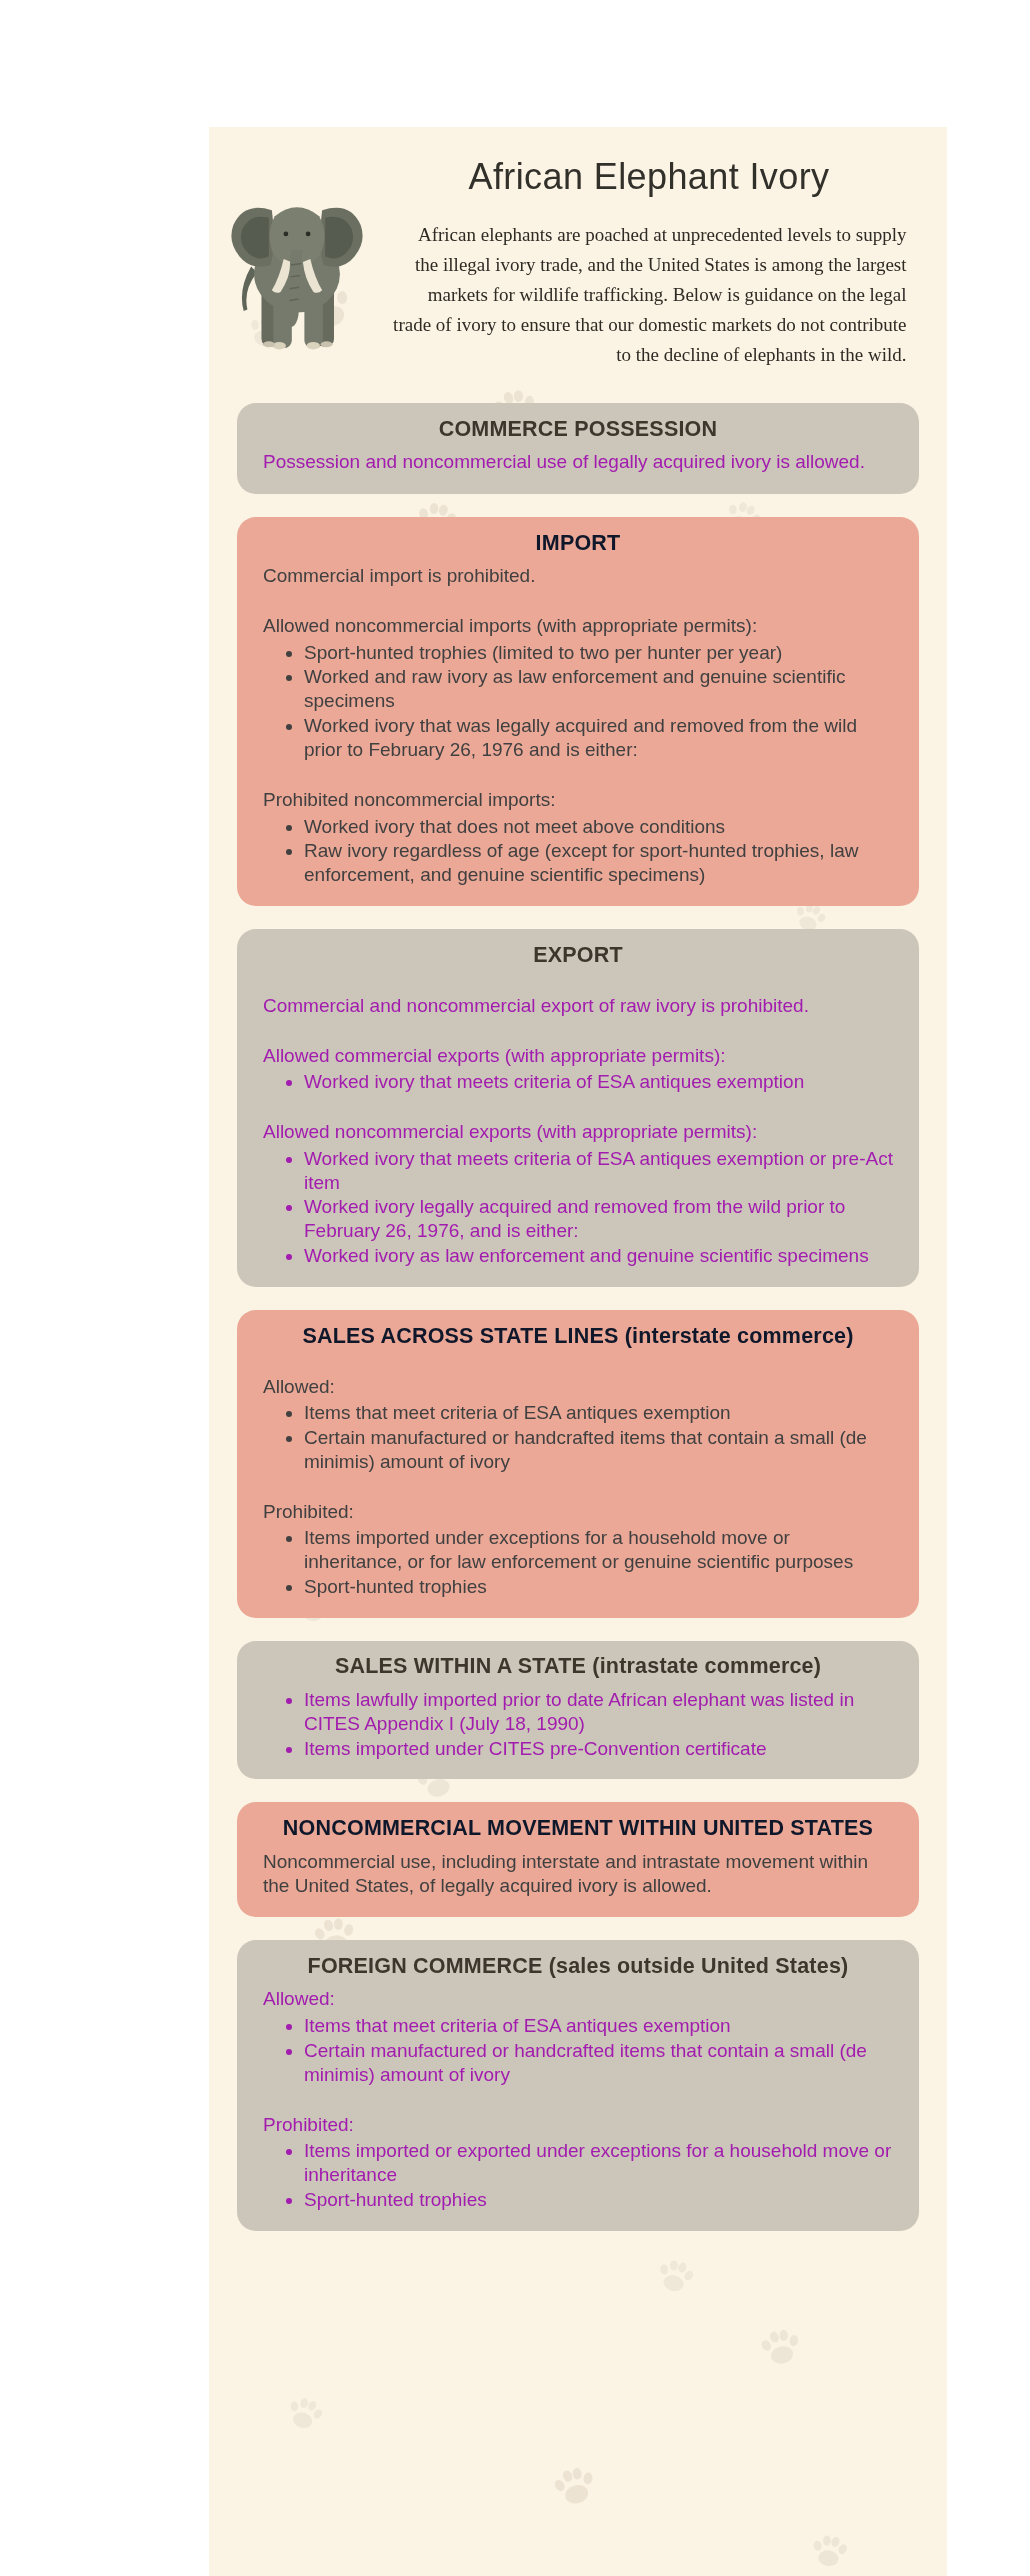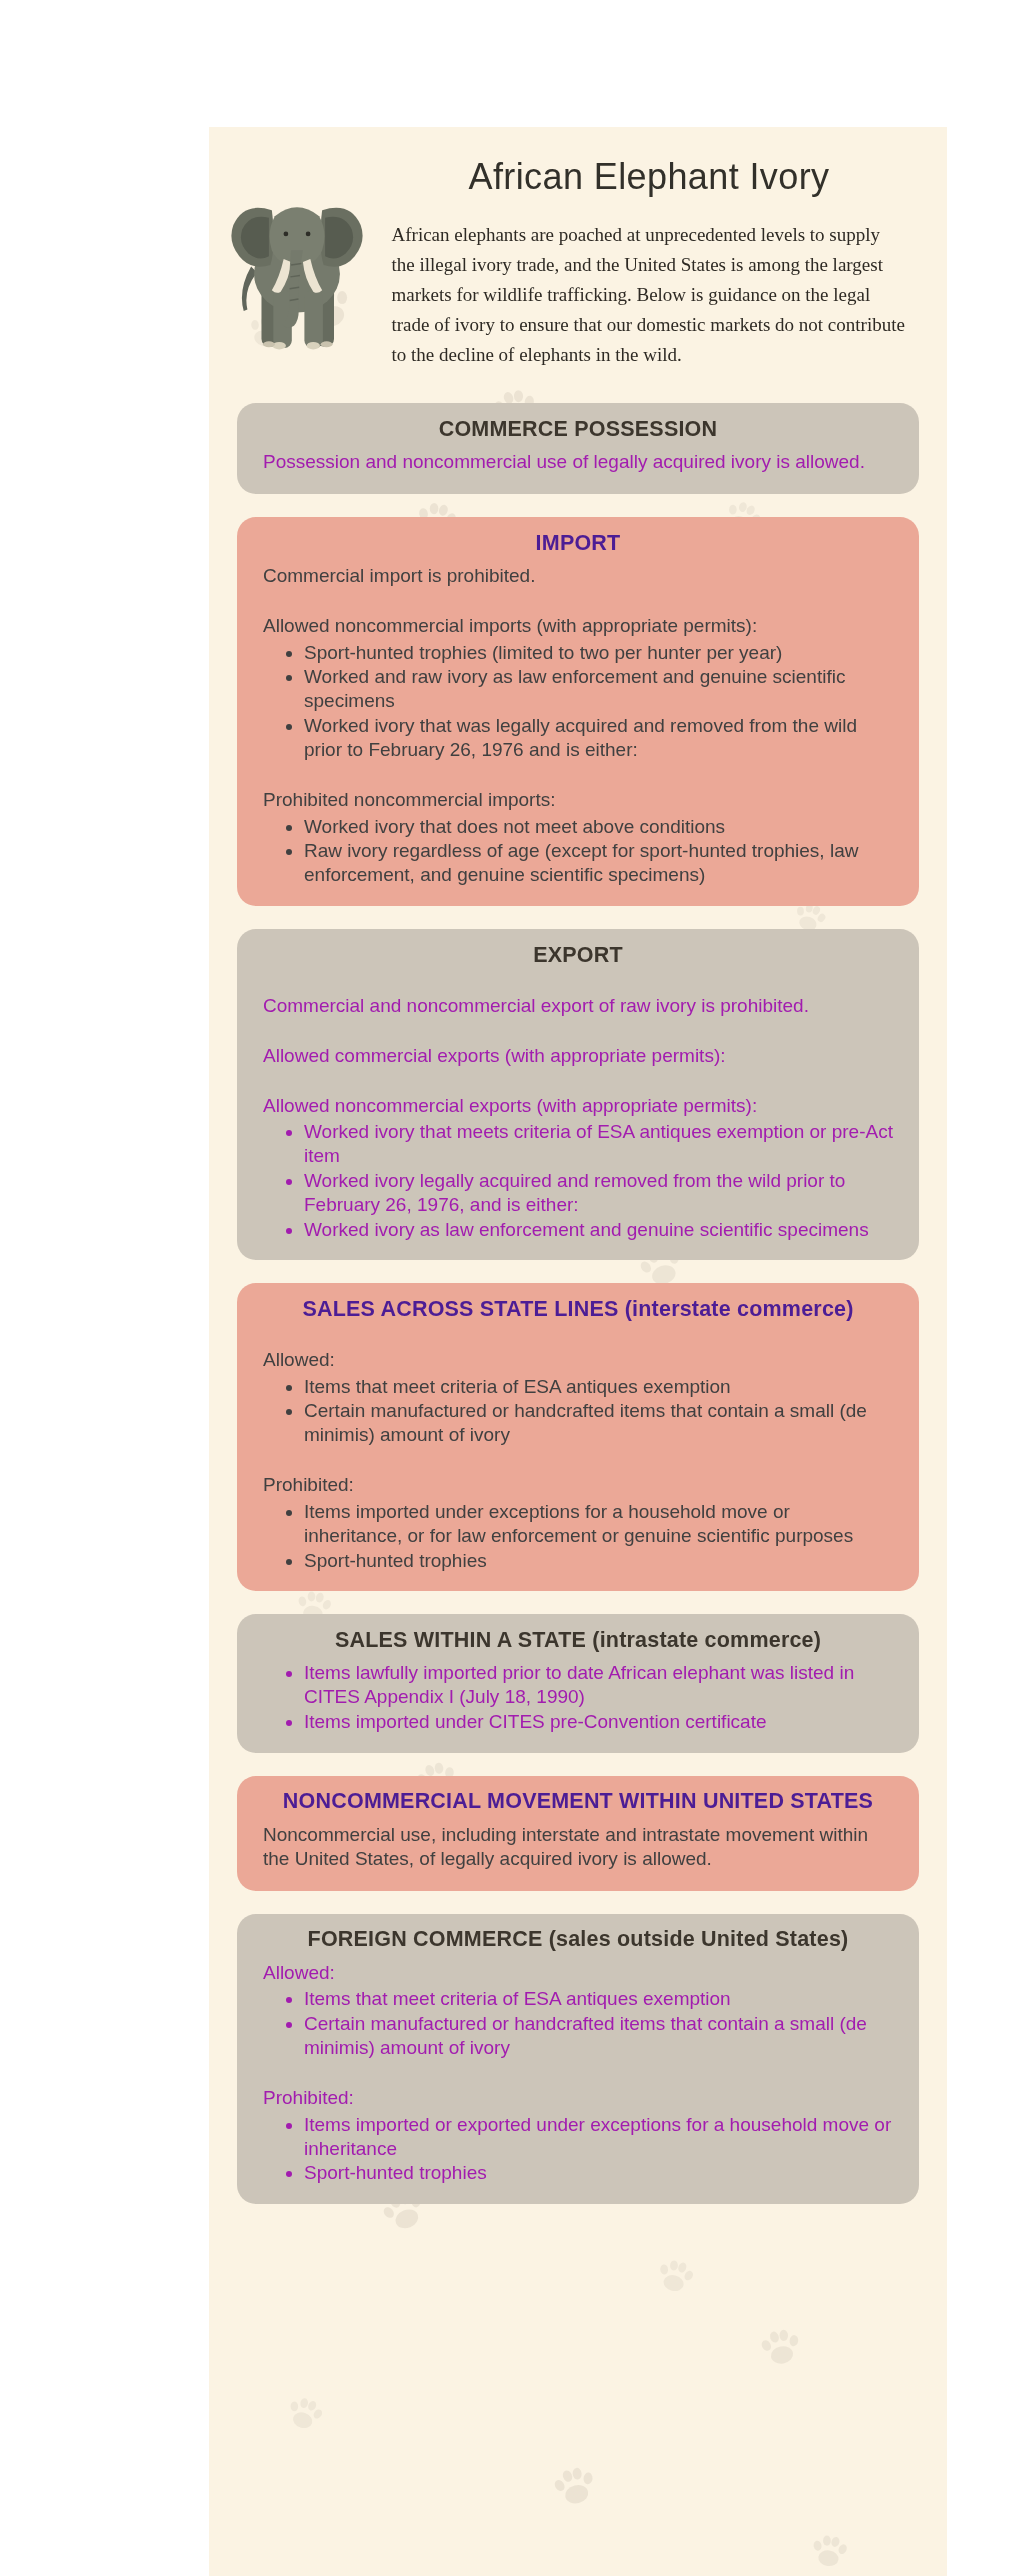--- a/index.html
+++ b/index.html
@@ -47,21 +47,21 @@
     color: #32302a;
     text-align: center;
   }
   .intro {
     margin: 0 auto;
     max-width: 515px;
     font-family: "Liberation Serif", serif;
     font-size: 19px;
     line-height: 1.58;
     color: #2e2a24;
-    text-align: left;
+    text-align: right;
   }
   
   .sections {
     position: relative;
     padding: 0 28px;
     z-index: 3;
   }
   .card {
     border-radius: 19px;
     padding: 12px 26px 17px 26px;
@@ -71,21 +71,21 @@
   .card.gray   { background: #ccc5b9; }
   .card.salmon { background: #eba897; }
   .card h2 {
     margin: 1.7px 0 8.6px 0;
     font-size: 21.5px;
     font-weight: bold;
     text-align: center;
     letter-spacing: 0.2px;
   }
   .card.gray   h2 { color: #3c362d; }
-  .card.salmon h2 { color: #4c1d95; }
+  .card.salmon h2 { color: #0f172a; }
   .card p {
     margin: 2.6px 0;
     font-size: 19px;
     line-height: 1.26;
   }
   .card p.gap { margin-top: 26px; }
   .card.gray   p,  .card.gray   li { color: #a21caf; }
   .card.salmon p,  .card.salmon li { color: #404040; }
   .card ul {
     margin: 1.7px 0;
@@ -317,20 +317,23 @@
           <p class="gap">Prohibited noncommercial imports:</p>
           <ul>
             <li>Worked ivory that does not meet above conditions</li>
             <li>Raw ivory regardless of age (except for sport-hunted trophies, law enforcement, and genuine scientific specimens)</li>
           </ul>
         </section>
         <section class="card gray">
           <h2>EXPORT</h2>
           <p class="gap">Commercial and noncommercial export of raw ivory is prohibited.</p>
           <p class="gap">Allowed commercial exports (with appropriate permits):</p>
+          <ul>
+            <li>Worked ivory that meets criteria of ESA antiques exemption</li>
+          </ul>
           <p class="gap">Allowed noncommercial exports (with appropriate permits):</p>
           <ul>
             <li>Worked ivory that meets criteria of ESA antiques exemption or pre-Act item</li>
             <li>Worked ivory legally acquired and removed from the wild prior to February 26, 1976, and is either:</li>
             <li>Worked ivory as law enforcement and genuine scientific specimens</li>
           </ul>
         </section>
         <section class="card salmon">
           <h2>SALES ACROSS STATE LINES (interstate commerce)</h2>
           <p class="gap">Allowed:</p>

